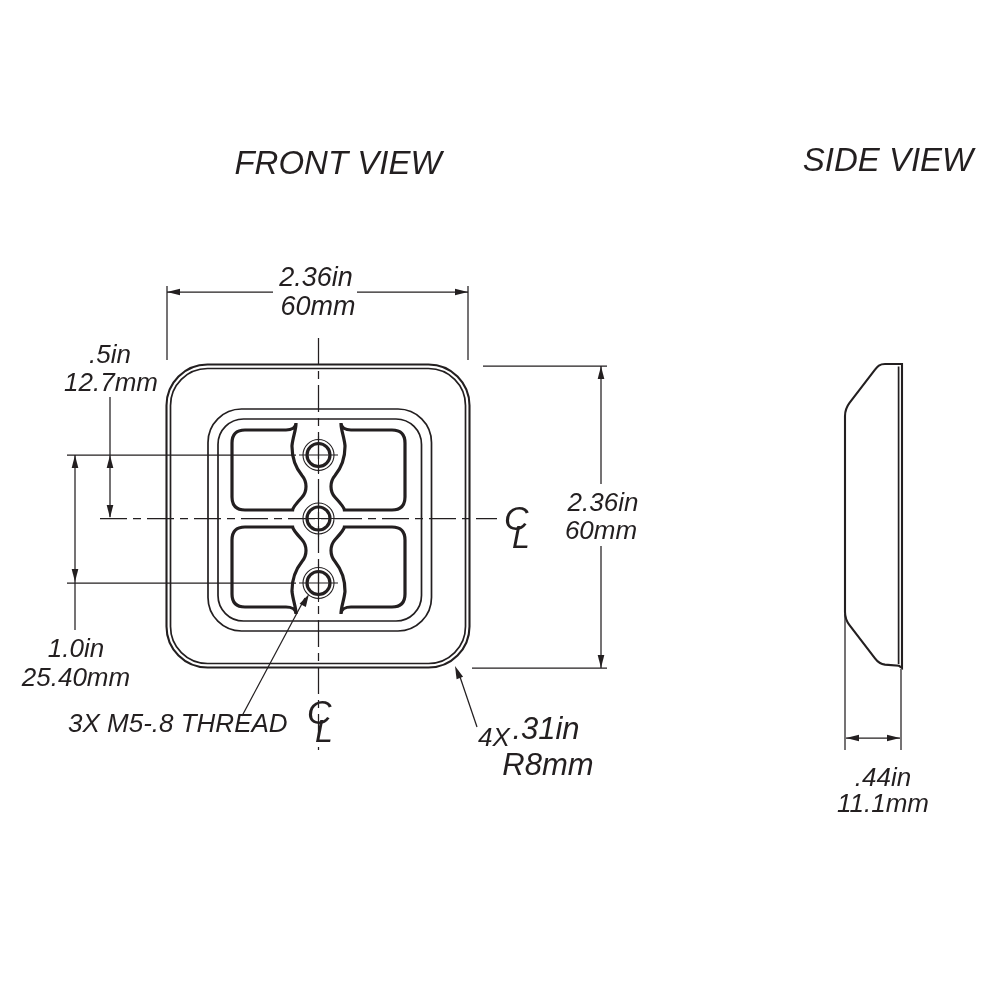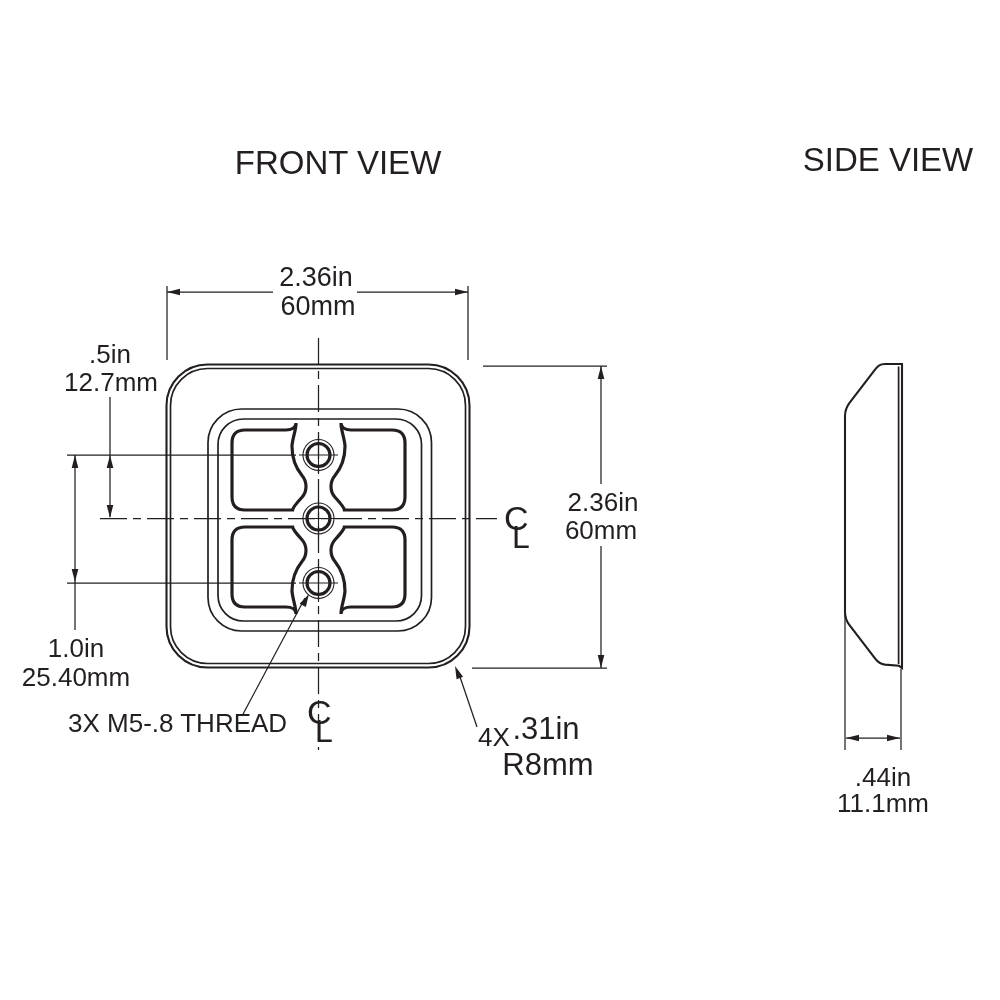--- a/index.html
+++ b/index.html
@@ -2,20 +2,21 @@
 <html style="--ink: #231f20; --paper: #ffffff;"><head>
 <meta charset="utf-8">
 <style>
   html, body { margin: 0; padding: 0; background: #ffffff; }
   .canvas {
     position: relative;
     width: 1000px; height: 1000px;
     background: var(--paper, #ffffff);
     font-family: "Liberation Sans", sans-serif;
     overflow: hidden;
+    font-style: italic;
   }
   svg { color: var(--ink, #231f20); display: block; }
   .outline  { fill: none; stroke: currentColor; }
   .bold     { stroke-width: 3.2; }
   .med      { stroke-width: 2.1; }
   .med2     { stroke-width: 1.7; }
   .thin     { stroke-width: 1.25; }
   .hair     { stroke-width: 1.1; }
   .cline    { stroke-dasharray: 27 6 8 6; }
   .arrow    { fill: currentColor; stroke: none; }

